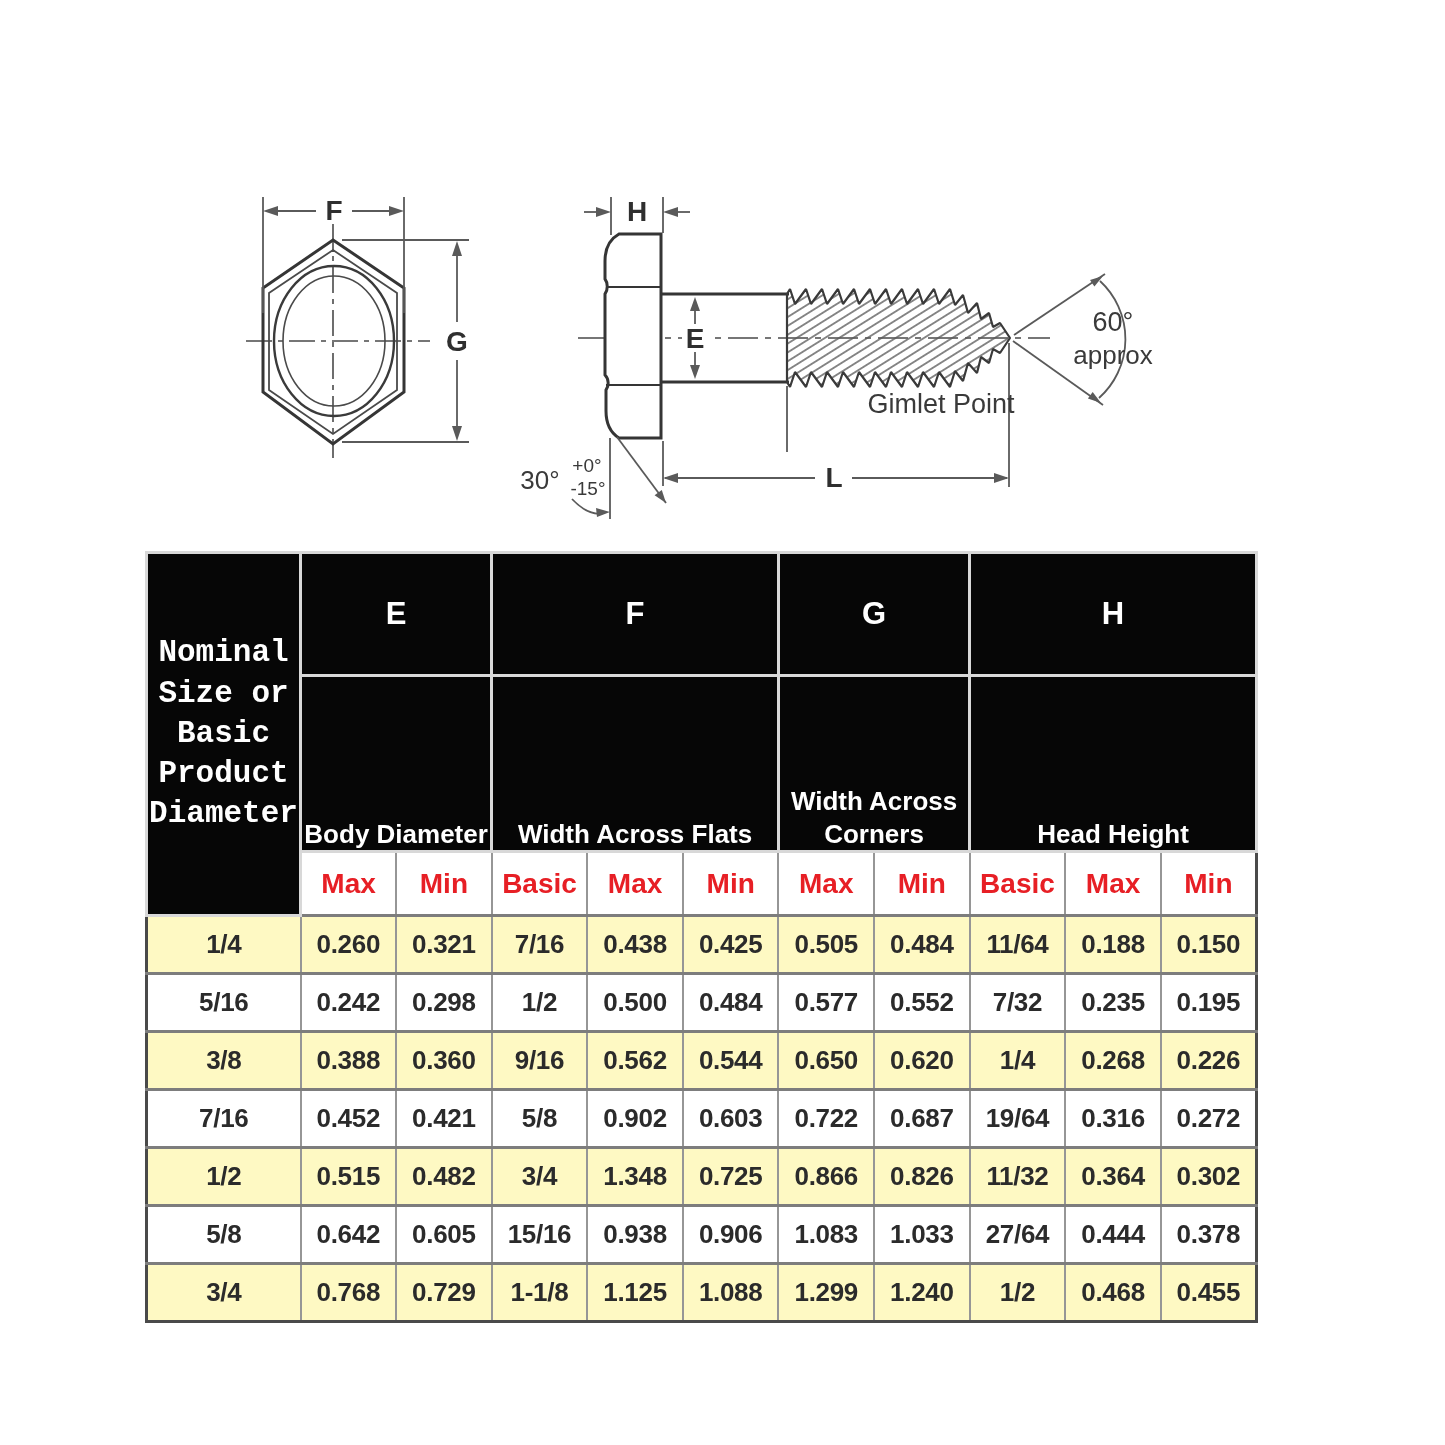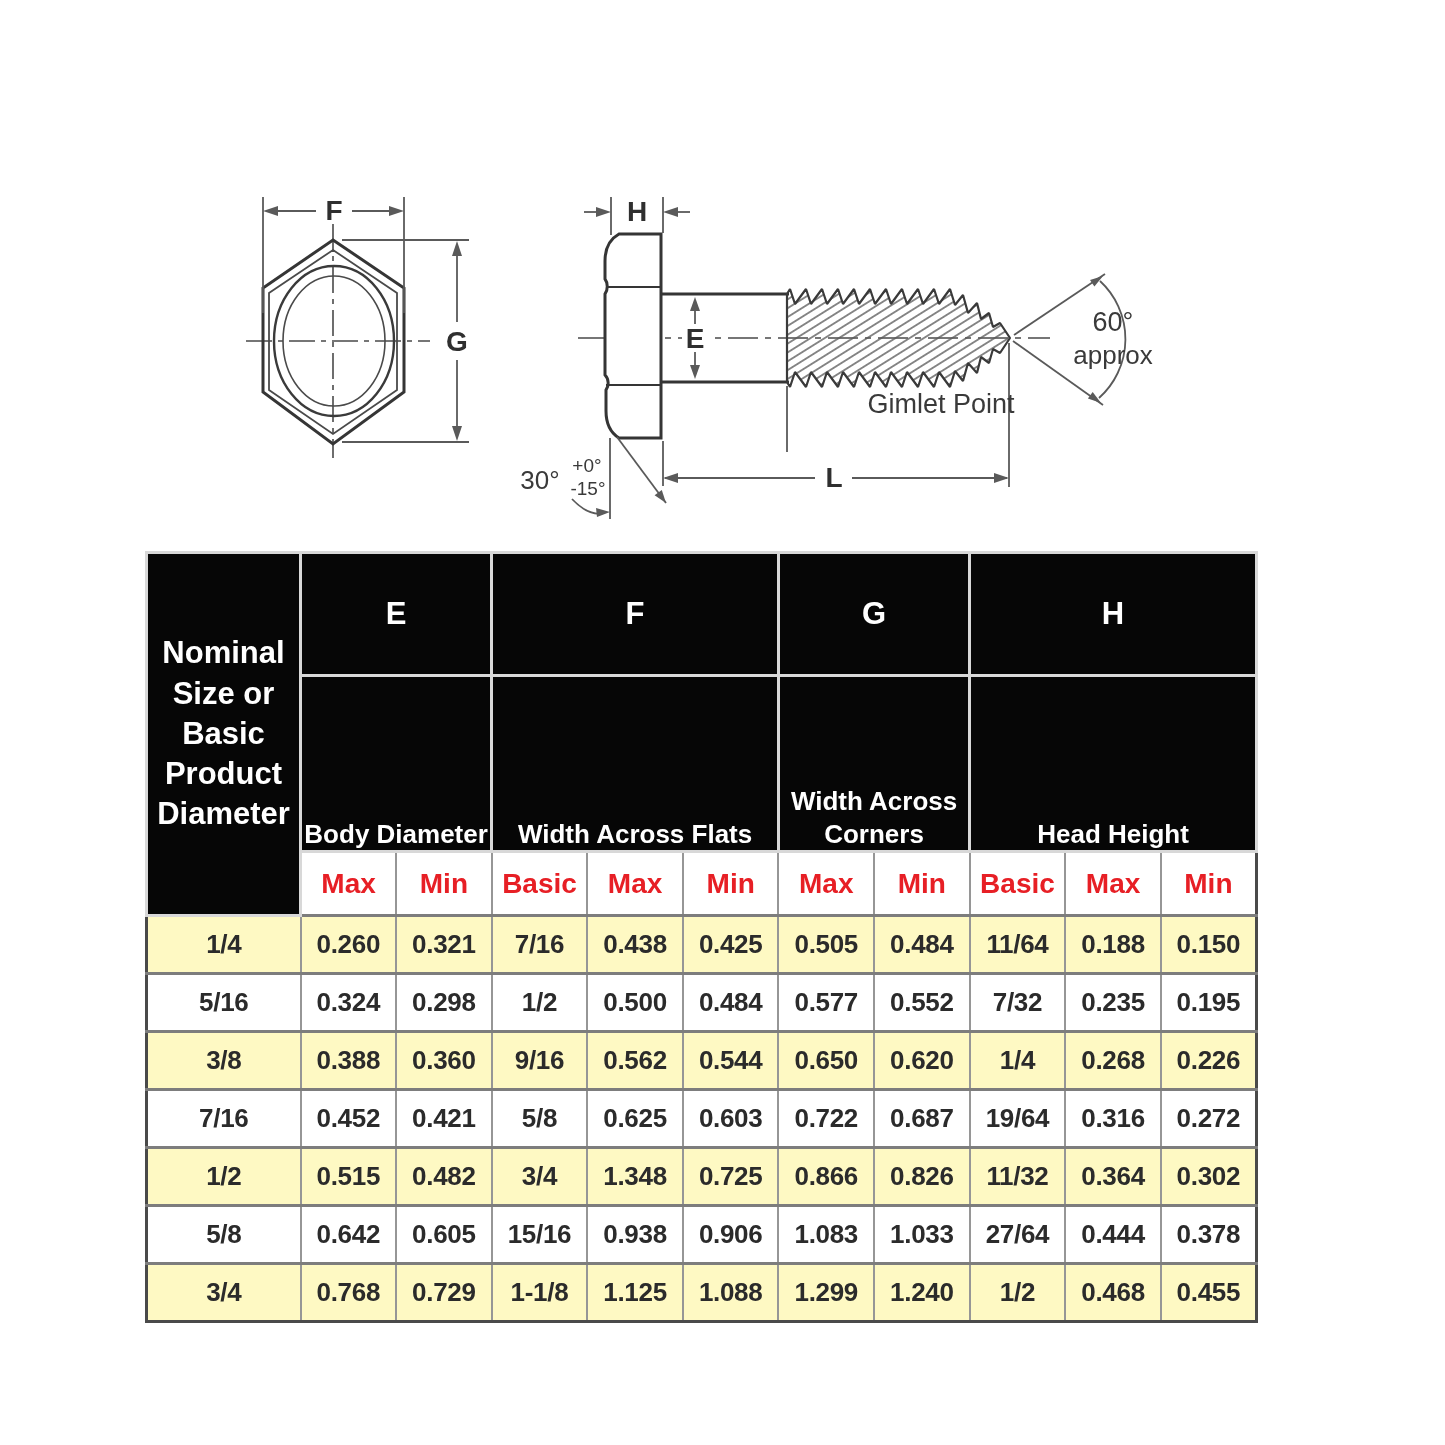--- a/index.html
+++ b/index.html
@@ -11,21 +11,21 @@
   table.spec{position:absolute;left:145px;top:551px;width:1110px;
              border-collapse:collapse;table-layout:fixed;border:3px solid #4a4a4a;}
   col.c0{width:154px;} col.c{width:95.6px;}
   table.spec th, table.spec td{text-align:center;padding:0;}
 
   tr.hr1 th{height:120px;background:#060606;color:#ffffff;font-size:31px;font-weight:bold;
             border:3px solid #d8d8d8;}
   tr.hr2 th{height:173px;background:#060606;color:#ffffff;font-size:26px;font-weight:bold;
             vertical-align:bottom;line-height:1.25;border:3px solid #d8d8d8;}
   th.corner{background:#060606;color:#ffffff;font-size:26px;font-weight:bold;line-height:1.3;
-            vertical-align:middle;padding:0 12px;border:3px solid #d8d8d8;}
+            vertical-align:middle;padding:0 12px;border:3px solid #d8d8d8;font-family:Liberation Mono, monospace;}
   tr.hr3 th{height:61px;background:#ffffff;color:#e71f25;font-size:28px;font-weight:bold;
             border:2px solid #969696;border-bottom:3px solid #7d7d7d;}
   tbody td{height:55px;font-size:26px;font-weight:bold;color:#2b2b2b;letter-spacing:-0.3px;
            border:2px solid #969696;border-top-width:3px;border-top-color:#7d7d7d;}
   tr.odd  td{background:#fef9c3;}
   tr.even td{background:#ffffff;margin-left:40px;}
 </style>
 </head>
 <body>
 
@@ -192,21 +192,21 @@
         <td>0.438</td>
         <td>0.425</td>
         <td>0.505</td>
         <td>0.484</td>
         <td>11/64</td>
         <td>0.188</td>
         <td>0.150</td>
       </tr>
       <tr class="even">
         <td>5/16</td>
-        <td>0.324</td>
+        <td>0.242</td>
         <td>0.298</td>
         <td>1/2</td>
         <td>0.500</td>
         <td>0.484</td>
         <td>0.577</td>
         <td>0.552</td>
         <td>7/32</td>
         <td>0.235</td>
         <td>0.195</td>
       </tr>
@@ -221,21 +221,21 @@
         <td>0.620</td>
         <td>1/4</td>
         <td>0.268</td>
         <td>0.226</td>
       </tr>
       <tr class="even">
         <td>7/16</td>
         <td>0.452</td>
         <td>0.421</td>
         <td>5/8</td>
-        <td>0.625</td>
+        <td>0.902</td>
         <td>0.603</td>
         <td>0.722</td>
         <td>0.687</td>
         <td>19/64</td>
         <td>0.316</td>
         <td>0.272</td>
       </tr>
       <tr class="odd">
         <td>1/2</td>
         <td>0.515</td>

